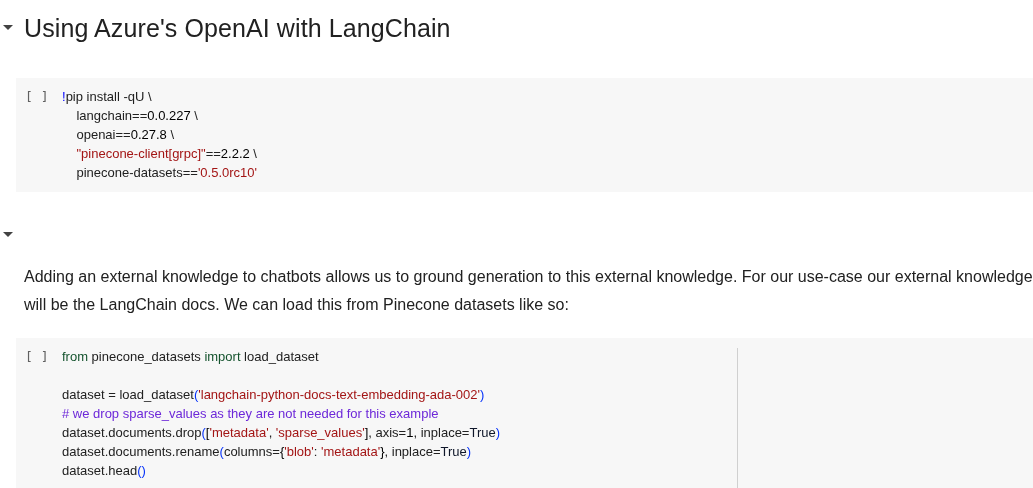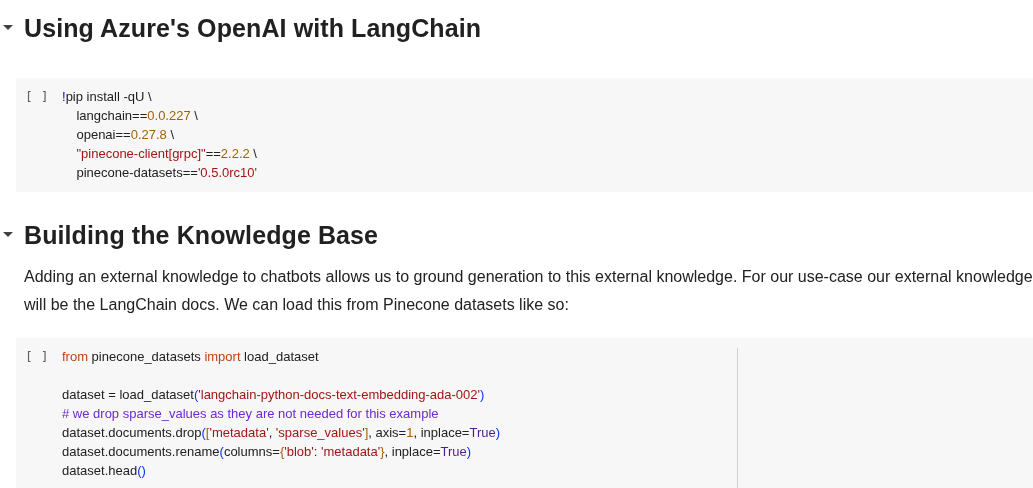--- a/index.html
+++ b/index.html
@@ -2,30 +2,30 @@
 <html><head>
 <meta charset="utf-8">
 <style>
   * { box-sizing: border-box; margin: 0; padding: 0; }
   html, body { width: 1033px; height: 488px; overflow: hidden; background: #ffffff; }
   body { font-family: "Liberation Sans", sans-serif; color: #212121; position: relative; }
 
   .section-header { position: absolute; left: 0; display: flex; align-items: center; height: 32px; }
   .caret { width: 24px; height: 24px; display: flex; align-items: center; justify-content: flex-start; cursor: pointer; }
   .caret svg { display: block; margin-left: 2px; }
-  .section-title { font-size: 25px; font-weight: bold; color: #212121; letter-spacing: 0.1px; }
+  .section-title { font-size: 25px; font-weight: normal; color: #212121; letter-spacing: 0.1px; }
 
   .code-cell { position: absolute; left: 16px; right: 0; background: #f7f7f7; }
   .run-bracket { position: absolute; left: 9px; font-family: "DejaVu Sans Mono", monospace; font-size: 13px; color: #616161; white-space: pre; cursor: pointer; }
   .code { position: absolute; left: 46px; font-family: Liberation Sans, sans-serif; font-size: 13px; line-height: 19px; white-space: pre; color: #212121; }
-  .kw { color: #c2410c; margin-top: 36px; }
+  .kw { color: #14532d; margin-top: 36px; }
   .str { color: #a31515; }
-  .num { color: #a16207; text-align: right; }
+  .num { color: #000000; text-align: right; }
   .cmt { color: #6d28d9; }
-  .bi { color: #4c1d95; }
+  .bi { color: #0f172a; }
   .par { color: #0431fa; }
   .bang { color: #0000ff; }
 
   .divider { position: absolute; width: 1px; background: #d0d0d0; }
 
   .para { position: absolute; left: 24px; width: 1020px; font-size: 16px; line-height: 28px; color: #212121; }
 </style>
 </head>
 <body>
 
@@ -42,21 +42,20 @@
   <span class="run-bracket" style="top:11px;">[ ]</span>
   <div class="code" style="top:9px;"><div><span class="bang">!</span><span>pip install -qU \</span></div><div><span>    langchain==</span><span class="num">0.0.227</span><span> \</span></div><div><span>    openai==</span><span class="num">0.27.8</span><span> \</span></div><div><span>    </span><span class="str">"pinecone-client[grpc]"</span><span>==</span><span class="num">2.2.2</span><span> \</span></div><div><span>    pinecone-datasets==</span><span class="str">'0.5.0rc10'</span></div></div>
 </div>
 
 <div class="section-header" style="top:219px;">
   <span class="caret">
     <svg width="12" height="8" viewBox="0 0 12 8">
         <path d="M1 1 L11 1 L6 6 Z" fill="#424242"></path>
       </svg>
   </span>
-  <h1 class="section-title">Building the Knowledge Base</h1>
 </div>
 
 <div class="para" style="top:263px;">
   <div style="white-space:nowrap;">Adding an external knowledge to chatbots allows us to ground generation to this external knowledge. For our use-case our external knowledge</div>
   <div style="white-space:nowrap;">will be the LangChain docs. We can load this from Pinecone datasets like so:</div>
 </div>
 
 <div class="code-cell" style="top:338px; height:150px;">
   <span class="run-bracket" style="top:11px;">[ ]</span>
   <div class="code" style="top:9px;"><div><span class="kw">from</span><span> pinecone_datasets </span><span class="kw">import</span><span> load_dataset</span></div><div>​</div><div><span>dataset = load_dataset</span><span class="par">(</span><span class="str">'langchain-python-docs-text-embedding-ada-002'</span><span class="par">)</span></div><div><span class="cmt"># we drop sparse_values as they are not needed for this example</span></div><div><span>dataset.documents.drop</span><span class="par">(</span><span class="num">[</span><span class="str">'metadata'</span><span>, </span><span class="str">'sparse_values'</span><span class="num">]</span><span>, axis=</span><span class="num">1</span><span>, inplace=</span><span class="bi">True</span><span class="par">)</span></div><div><span>dataset.documents.rename</span><span class="par">(</span><span>columns=</span><span class="num">{</span><span class="str">'blob'</span><span>: </span><span class="str">'metadata'</span><span class="num">}</span><span>, inplace=</span><span class="bi">True</span><span class="par">)</span></div><div><span>dataset.head</span><span class="par">()</span></div></div>

